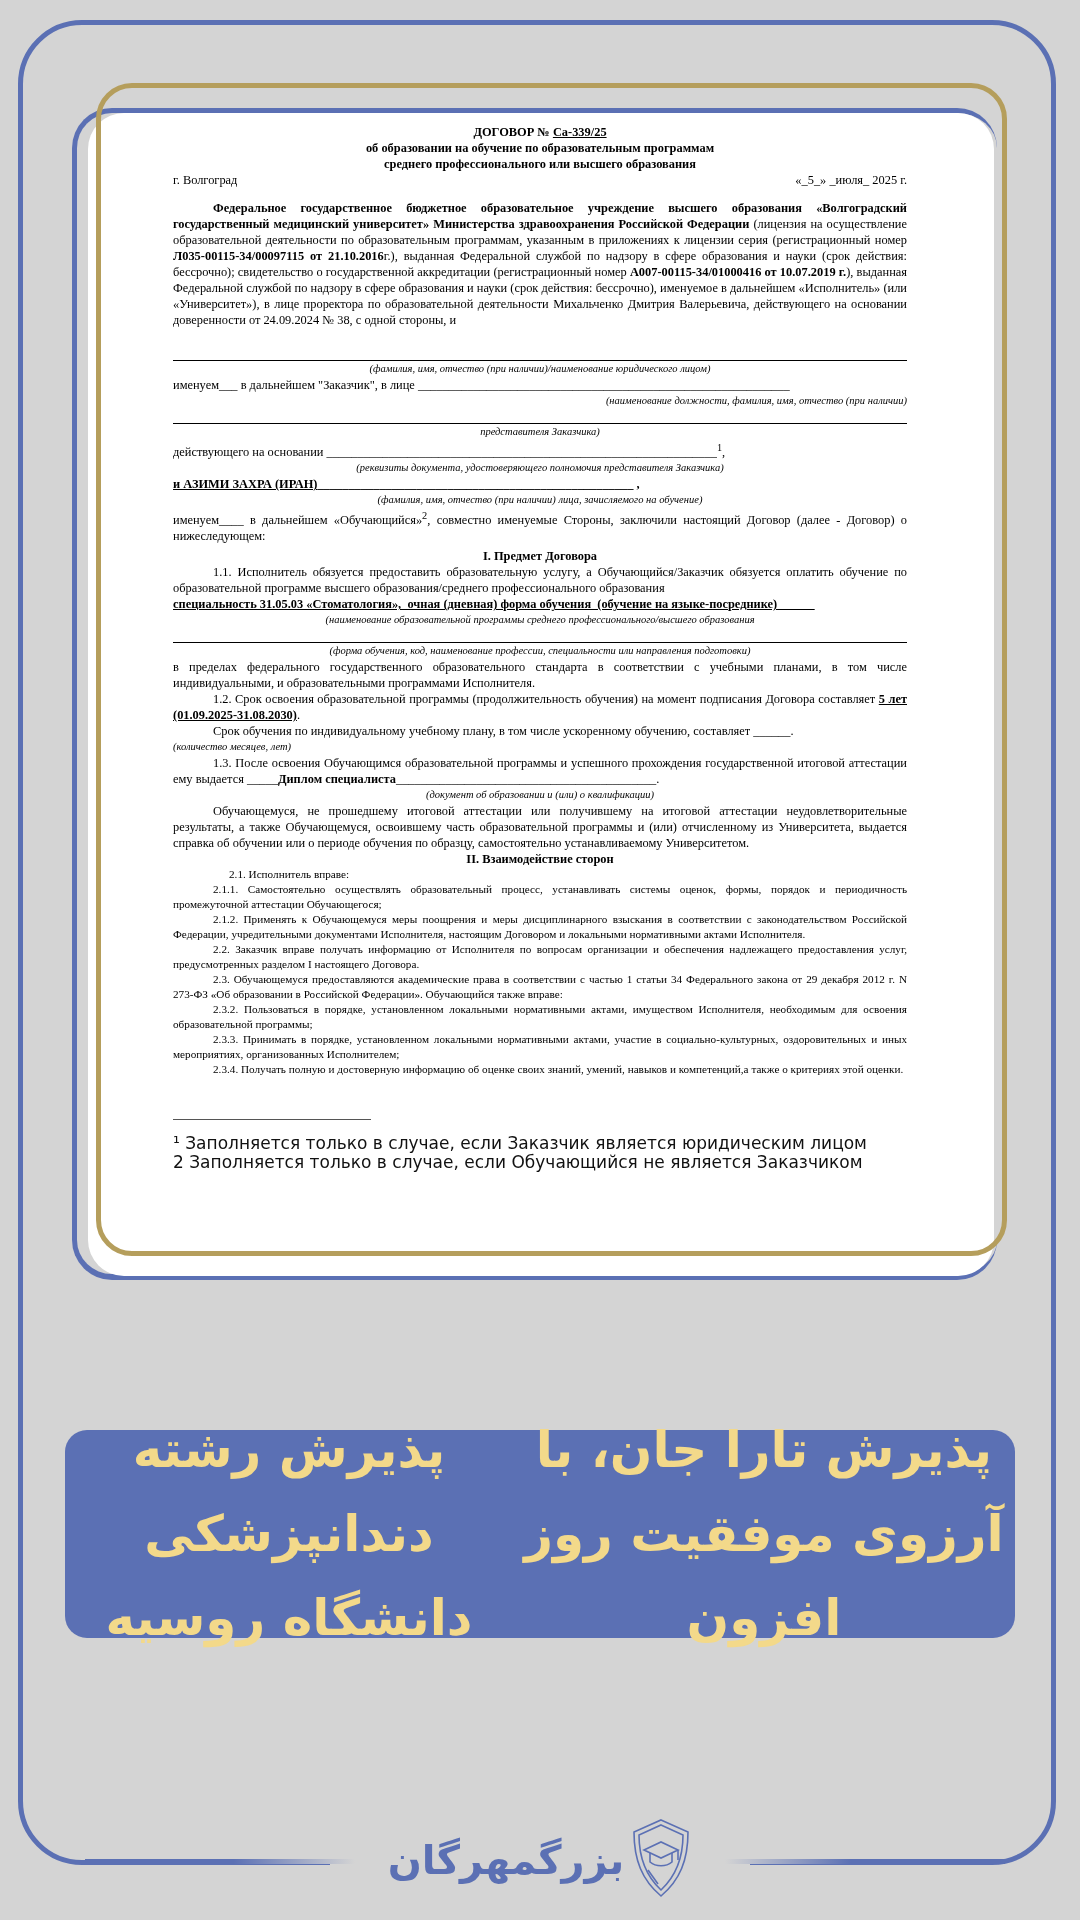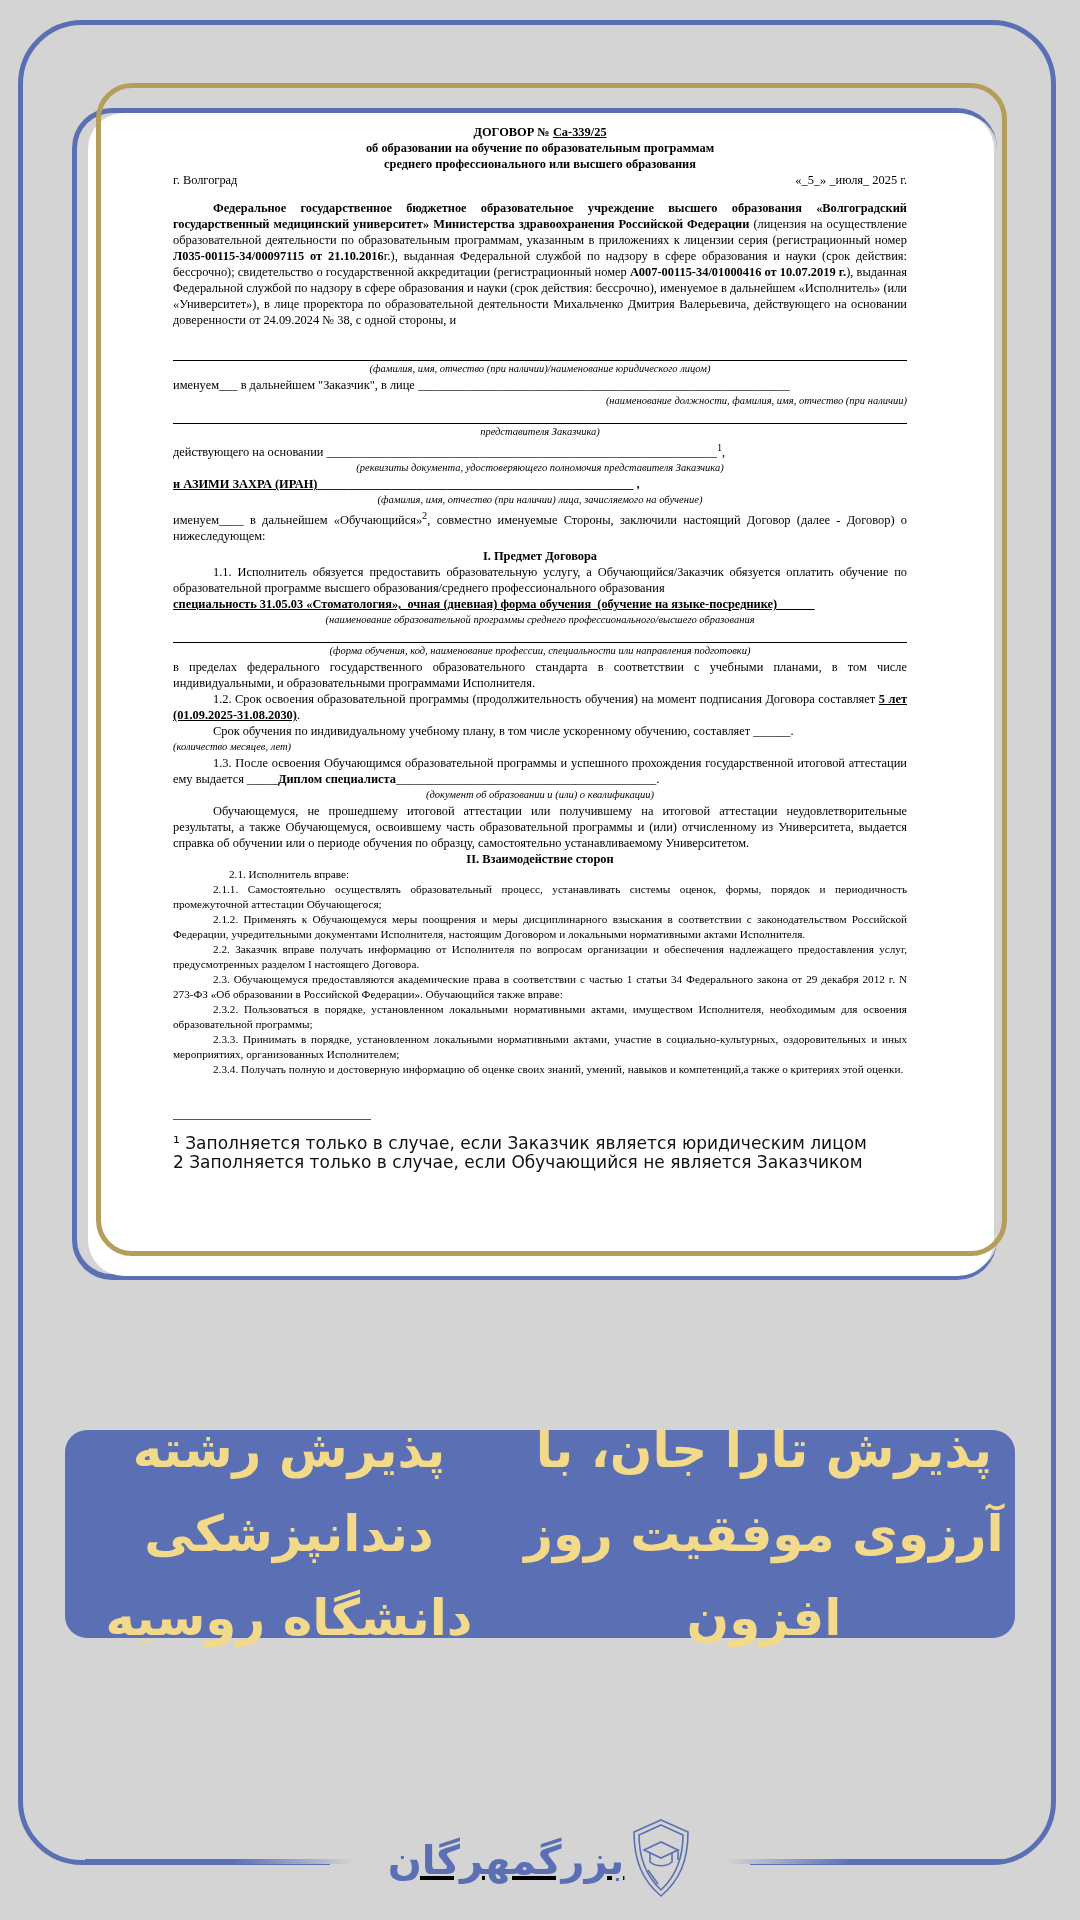--- a/index.html
+++ b/index.html
@@ -19,21 +19,21 @@
     .it { font-style:italic; font-size:10.5px; }
     .ind { text-indent:40px; }
     .ind2 { text-indent:56px; }
     .row { display:flex; justify-content:space-between; }
     .blank { display:block; border-bottom:1px solid #000; height:14px; }
     .small { font-size:11.2px; line-height:15px; }
     .fn-line { width:198px; border-top:1px solid #555; margin-top:42px; margin-bottom:14px; }
     .fn { font-family:"DejaVu Sans", sans-serif; font-size:17px; line-height:19px; color:#111; }
     .banner { position:absolute; left:65px; top:1430px; width:950px; height:208px; background:#5b70b4; border-radius:22px; display:flex; flex-direction:row; justify-content:center; align-items:center; }
     .banner div { color:#f3d98a; font-family:"DejaVu Sans", sans-serif; font-weight:bold; font-size:50px; line-height:84px; direction:rtl; text-align:center; }
-    .logo { position:absolute; left:400px; top:1815px; width:280px; height:90px; display:flex; align-items:center; justify-content:center; gap:6px; direction:rtl;text-decoration:underline; }
+    .logo { position:absolute; left:400px; top:1815px; width:280px; height:90px; display:flex; align-items:center; justify-content:center; gap:6px; direction:rtl; }
     .logo-text { color:#5b70b4; font-family:"DejaVu Sans", sans-serif; font-weight:bold; font-size:40px; }
   </style>
 </head>
 <body>
 
 <div class="outer-frame"></div>
 <div class="outer-gap"></div>
 <div class="line-left"></div>
 <div class="line-right"></div>
 

